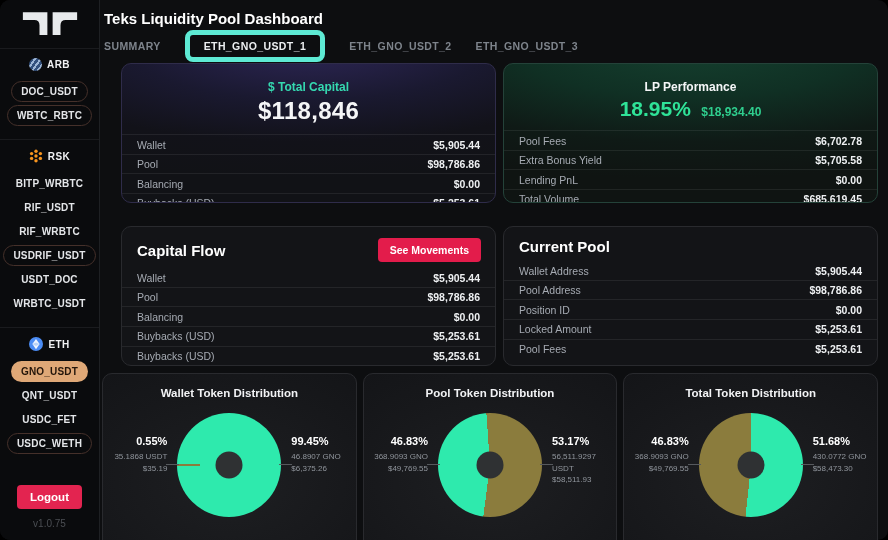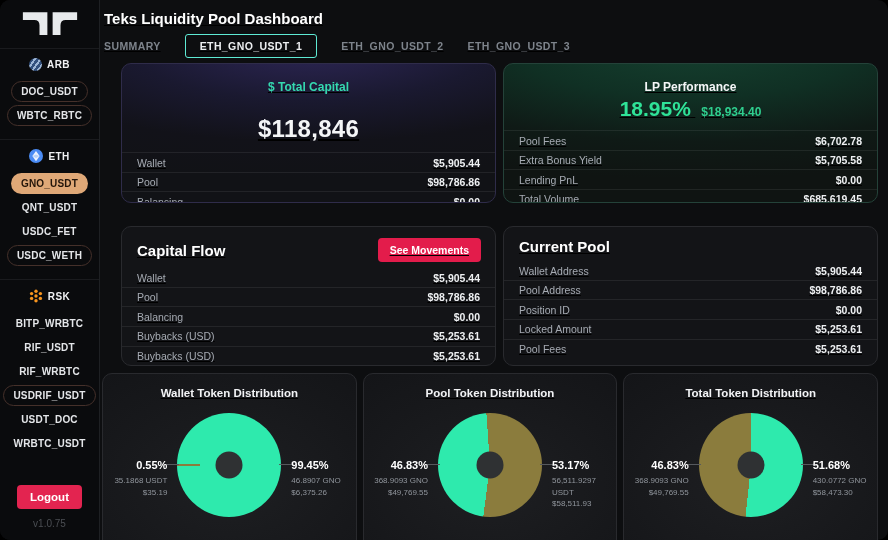--- a/index.html
+++ b/index.html
@@ -18,38 +18,38 @@
   .arb-ic { border-radius:50%; background:repeating-linear-gradient(125deg,#9db6d6 0 2px,#33517e 2px 4.5px); width:13px; height:13px; }
   .side-item { font-size:10px; font-weight:600; color:#e4e6e9; letter-spacing:.2px;
                padding:4px 9px; border-radius:11px; border:1px solid transparent; margin:1.5px 0; cursor:pointer; }
   .side-item.outlined { border-color:#45302a; }
   .side-item.active { background:#dfa877; color:#23150a; }
   .logout { margin-top:auto; margin-bottom:9px; background:#e32450; color:#fff; border:none;
             font-family:inherit; font-size:11.5px; font-weight:700; padding:6px 13px; border-radius:4px; cursor:pointer; }
   .version { font-size:10px; color:#4b4e53; margin-bottom:11px; }
 
   
-  .main { position:absolute; left:91px; top:0; right:0; bottom:0; padding:0 10px 0 11px;text-decoration:underline; }
+  .main { position:absolute; left:91px; top:0; right:0; bottom:0; padding:0 10px 0 11px; }
   .page-title { margin-top:10px; margin-left:2px; font-size:15px; line-height:1.15; font-weight:700; color:#fff; }
   .tabs { display:flex; align-items:center; gap:24px; margin-top:7px; margin-left:2px; height:23px; }
   .tab { font-size:10.5px; font-weight:600; letter-spacing:.4px; color:#7e848c; cursor:pointer; }
-  .tab.active { border:1px solid #5eead4; border-radius:3px; padding:5px 14px; color:#edeff1; }
+  .tab.active { border:5px solid #5eead4; border-radius:8px; padding:5px 14px; color:#edeff1; }
 
   .grid2 { display:grid; grid-template-columns:1fr 1fr; gap:7px; margin-top:6px;padding-left:19px; }
   .grid3 { display:grid; grid-template-columns:1fr 1fr 1fr; gap:6px; margin-top:7px; }
   .card { border-radius:10px; border:1px solid #292a2e; background:#131417; overflow:hidden; }
   .h140 { height:140px; } .h170 { height:198px; }
 
   .card-capital { background:radial-gradient(120% 95% at 50% -12%, #2d2656 0%, #1a1930 40%, #121219 72%, #111216 100%); border-color:#2f2c4a; }
   .card-perf    { background:radial-gradient(120% 95% at 50% -12%, #15402f 0%, #103024 38%, #0f1a16 72%, #0f1412 100%); border-color:#244239; }
 
   .c-head { text-align:center; margin-top:13px; }
   .c-head .t-teal { font-size:12px; font-weight:700; color:#35d9b0; }
   .c-head .t-white { font-size:12px; font-weight:700; color:#f5f6f8; }
-  .big-val { text-align:center; font-size:24px; font-weight:700; color:#f4f5f7; margin-top:20px; letter-spacing:.3px; }
+  .big-val { text-align:center; font-size:24px; font-weight:700; color:#f4f5f7; margin-top:2px; letter-spacing:.3px; }
   .perf-line { text-align:center; margin-top:2px; }
   .perf-pct { font-size:21px; font-weight:700; color:#2fe398; }
   .perf-amt { font-size:12px; font-weight:600; color:#2fce8e; margin-left:6px; }
 
   .rows-a { margin-top:9px; }
   .rows-a .r { display:flex; justify-content:space-between; align-items:center; height:19.5px;
                padding:0 15px; border-top:1px solid rgba(255,255,255,.075); }
   .r .lbl { font-size:10.5px; color:#a6abb3; }
   .r .val { font-size:10.5px; font-weight:600; color:#eef0f2; }
 
@@ -64,21 +64,21 @@
 
   
   .card-chart { position:relative; background:radial-gradient(95% 85% at 50% 55%, #1e1f22 0%, #17181b 55%, #121316 100%); }
   .chart-title { text-align:center; margin-top:13px; font-size:11.5px; font-weight:700; color:#f2f3f5; }
   .donut { position:absolute; left:50%; top:39px; width:104px; height:104px; margin-left:-52px; border-radius:50%; }
   .hole { position:absolute; left:50%; top:50%; width:27px; height:27px; transform:translate(-50%,-50%);
           border-radius:50%; background:#2f3133; }
   .leader { position:absolute; top:90px; height:1px; background:#56595d; width:13px; }
   .leader.ll { right:calc(50% + 50px); }
   .leader.lr { left:calc(50% + 50px); }
-  .dlabel { position:absolute; top:84px; font-size:8px; color:#90959c; line-height:1.45; }
+  .dlabel { position:absolute; top:60px; font-size:8px; color:#90959c; line-height:1.45; }
   .dlabel.dl { left:6px; right:calc(50% + 62px); text-align:right; }
   .dlabel.dr { left:calc(50% + 62px); right:6px; text-align:left; }
   .dlabel .pct { display:block; font-size:11px; font-weight:700; color:#fff; margin-bottom:1px; }
 </style>
 </head>
 <body>
 
 <div class="app">
 
   <nav class="sidebar">
@@ -87,35 +87,20 @@
       <path fill="#e8eaec" d="M63 1 H35 V27 H44 V16 Q44 10 50 10 H63 Z"></path>
     </svg>
 
     <div class="side-section">
       <div class="side-head">
         <span class="icn arb-ic"></span>
         <span class="hd">ARB</span>
       </div>
       <div class="side-item outlined">DOC_USDT</div>
       <div class="side-item outlined">WBTC_RBTC</div>
-    </div>
-
-    <div class="side-section">
-      <div class="side-head">
-        <svg class="icn" viewBox="0 0 14 14" width="13" height="13">
-          <circle cx="7" cy="7" r="7" fill="#4b8cf4"></circle>
-          <polygon points="7,2 10.6,7.1 7,12.2 3.4,7.1" fill="#eef4ff"></polygon>
-          <polygon points="7,5.6 10.6,7.1 7,8.9 3.4,7.1" fill="#b9d2f7"></polygon>
-        </svg>
-        <span class="hd">ETH</span>
-      </div>
-      <div class="side-item active">GNO_USDT</div>
-      <div class="side-item">QNT_USDT</div>
-      <div class="side-item">USDC_FET</div>
-      <div class="side-item outlined">USDC_WETH</div>
     </div>
 
     <div class="side-section">
       <div class="side-head">
         <svg class="icn" viewBox="0 0 14 14" width="13" height="13">
           <circle cx="7" cy="2.2" r="1.7" fill="#f7941e"></circle>
           <circle cx="11.4" cy="4.6" r="1.7" fill="#f7941e"></circle>
           <circle cx="11.4" cy="9.4" r="1.7" fill="#f7941e"></circle>
           <circle cx="7" cy="11.8" r="1.7" fill="#f7941e"></circle>
           <circle cx="2.6" cy="9.4" r="1.7" fill="#f7941e"></circle>
@@ -125,20 +110,35 @@
         <span class="hd">RSK</span>
       </div>
       <div class="side-item">BITP_WRBTC</div>
       <div class="side-item">RIF_USDT</div>
       <div class="side-item">RIF_WRBTC</div>
       <div class="side-item outlined">USDRIF_USDT</div>
       <div class="side-item">USDT_DOC</div>
       <div class="side-item">WRBTC_USDT</div>
     </div>
 
+    <div class="side-section">
+      <div class="side-head">
+        <svg class="icn" viewBox="0 0 14 14" width="13" height="13">
+          <circle cx="7" cy="7" r="7" fill="#4b8cf4"></circle>
+          <polygon points="7,2 10.6,7.1 7,12.2 3.4,7.1" fill="#eef4ff"></polygon>
+          <polygon points="7,5.6 10.6,7.1 7,8.9 3.4,7.1" fill="#b9d2f7"></polygon>
+        </svg>
+        <span class="hd">ETH</span>
+      </div>
+      <div class="side-item active">GNO_USDT</div>
+      <div class="side-item">QNT_USDT</div>
+      <div class="side-item">USDC_FET</div>
+      <div class="side-item outlined">USDC_WETH</div>
+    </div>
+
     <button class="logout">Logout</button>
     <div class="version">v1.0.75</div>
   </nav>
 
   <main class="main">
     <h1 class="page-title">Teks Liquidity Pool Dashboard</h1>
 
     <div class="tabs">
       <div class="tab">SUMMARY</div>
       <div class="tab active">ETH_GNO_USDT_1</div>

